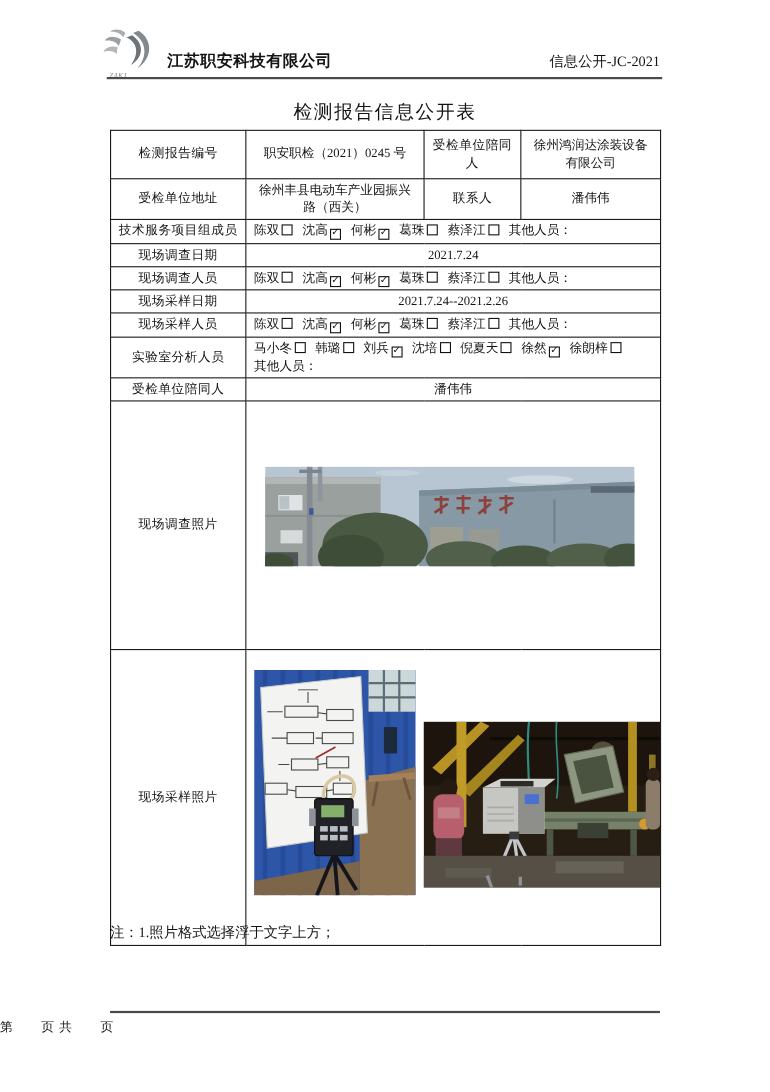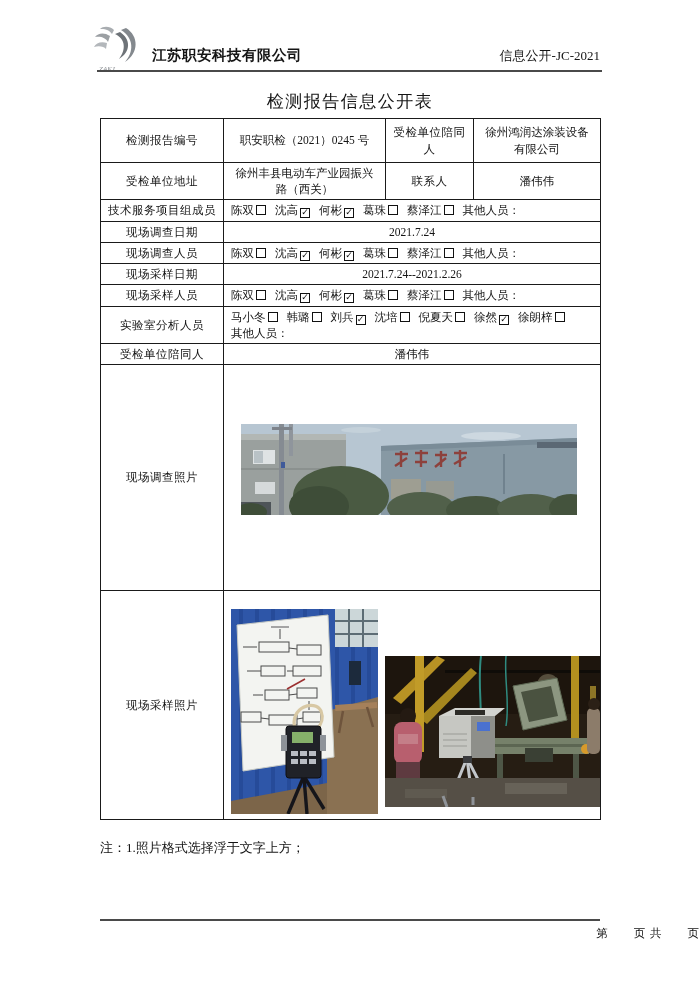--- a/index.html
+++ b/index.html
@@ -29,21 +29,21 @@
   .cbx{display:inline-block;width:10px;height:10px;box-sizing:border-box;border:1.3px solid #111;
        margin-left:2px;vertical-align:-1px;font-size:9px;line-height:7px;text-align:center;
        font-weight:bold;color:#111;font-family:"DejaVu Sans",sans-serif;}
   .cbx.on{border-width:1.6px;}
   .chk-line2{padding-left:0;}
   .pw{position:absolute;overflow:hidden;}
 
   
   .note{position:absolute;left:100px;top:839px;font-size:13px;}
   .ftr-rule{position:absolute;left:100px;top:919px;width:500px;height:1.5px;background:#4a4a4a;}
-  .ftr-text{position:absolute;left:0;top:926px;width:700px;text-align:right;font-size:11.5px;letter-spacing:1px;}
+  .ftr-text{position:absolute;left:0;top:926px;width:700px;text-align:left;font-size:11.5px;letter-spacing:1px;}
 </style>
 </head>
 <body>
 
 <div class="page">
 
   <div class="hdr-logo">
     <svg width="60" height="48" viewBox="0 0 60 48">
       <path d="M34 2 C47 10 47 27 33 36 C42 26 42 12 29 4 Z" fill="#84898e"></path>
       <path d="M28 6 C39 13 39 26 27 33 C34 24 34 13 23 8 Z" fill="#6e7378"></path>
@@ -159,21 +159,21 @@
               <ellipse cx="78" cy="82" rx="30" ry="20" fill="#3e4d38"></ellipse>
               <ellipse cx="180" cy="84" rx="34" ry="16" fill="#51604a"></ellipse>
               <ellipse cx="235" cy="86" rx="30" ry="14" fill="#46553f"></ellipse>
               <ellipse cx="290" cy="85" rx="34" ry="15" fill="#51604a"></ellipse>
               <ellipse cx="330" cy="84" rx="22" ry="14" fill="#44533d"></ellipse>
               <ellipse cx="10" cy="88" rx="16" ry="9" fill="#3e4d38"></ellipse>
             </svg>
           </div>
         </td>
       </tr>
-      <tr style="height:229px">
+      <tr style="height:269px">
         <td class="lbl">现场采样照片</td>
         <td class="photo" colspan="3">
           <div class="pw" style="left:7px;top:18px;width:147px;height:205px">
             <svg width="147" height="205" viewBox="0 0 147 205">
               <rect width="147" height="205" fill="#2e56a8"></rect>
               <g fill="#264b99">
                 <rect x="8" y="0" width="4" height="205"></rect>
                     <rect x="24" y="0" width="4" height="205"></rect>
                 <rect x="40" y="0" width="4" height="205"></rect>
                     <rect x="56" y="0" width="4" height="205"></rect>

